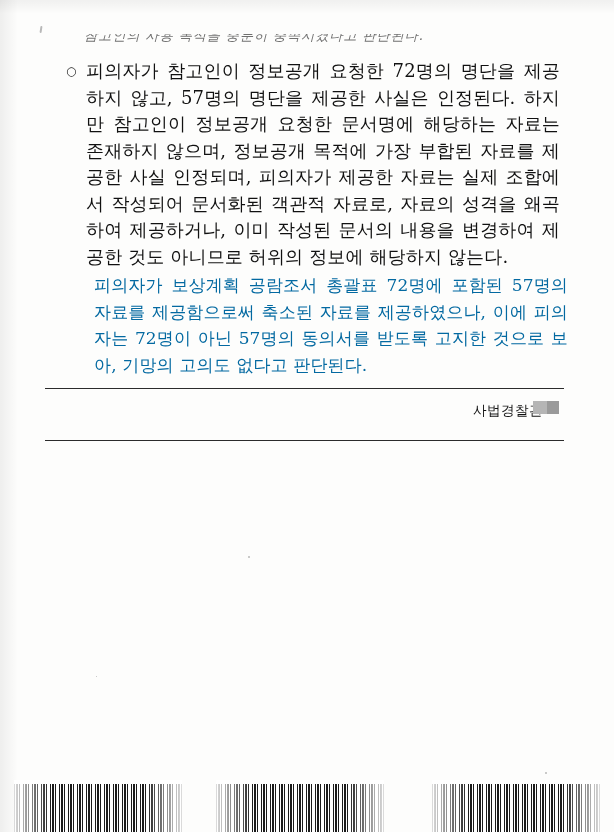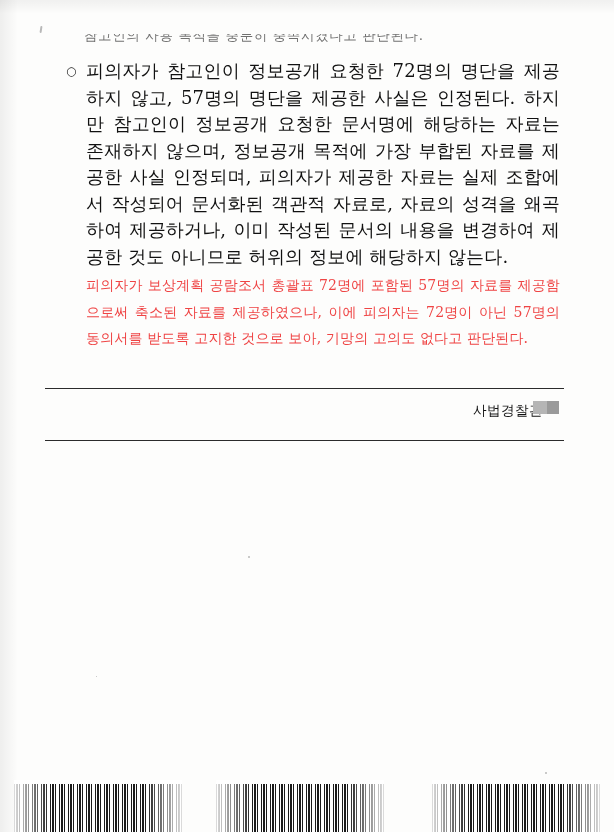--- a/index.html
+++ b/index.html
@@ -61,20 +61,21 @@
     color: #3a3a3a;
     font-size: 13.5px;
     letter-spacing: 0.6px;
   }
   .clipped-line .inner {
     position: absolute;
     top: -7px;
     left: 0;
     white-space: nowrap;
     opacity: 0.72;
+    font-style: italic;
   }
 
   .body-block {
     position: absolute;
     left: 64px;
     top: 58px;
     width: 496px;
   }
 
   .para {
@@ -96,27 +97,27 @@
     flex: 1 1 auto;
     font-size: 18px;
     line-height: 26.5px;
     text-align: justify;
     text-justify: inter-character;
     color: #111;
     letter-spacing: 0.15px;
   }
 
   .para2 {
-    margin-left: 22px;
+    margin-left: 30px;
     width: 474px;
-    font-size: 14px;
+    font-size: 17px;
     line-height: 26.5px;
     text-align: justify;
     text-justify: inter-character;
-    color: #ef4444;
+    color: #0369a1;
     letter-spacing: 0.15px;
   }
 
   
   .rule {
     position: absolute;
     left: 45px;
     width: 519px;
     height: 1px;
     background: #2b2b2b;

